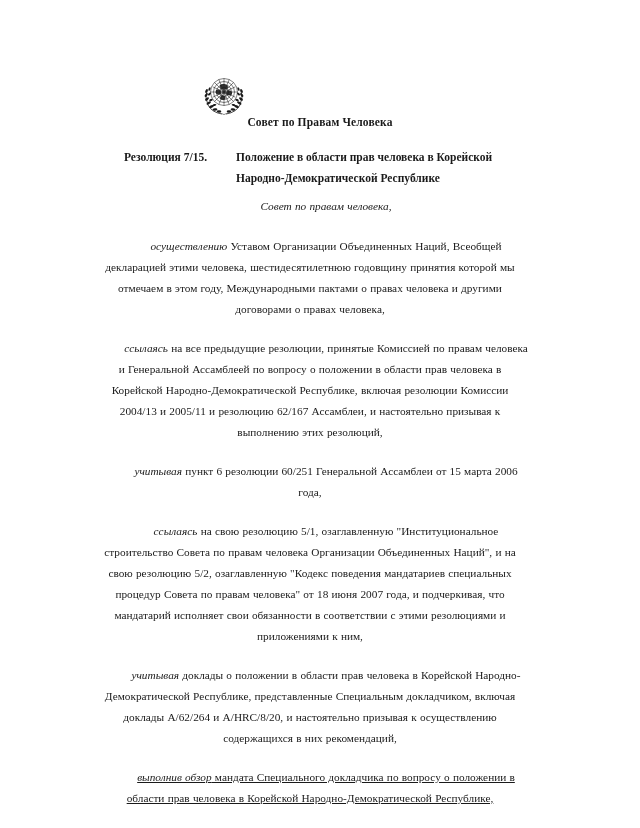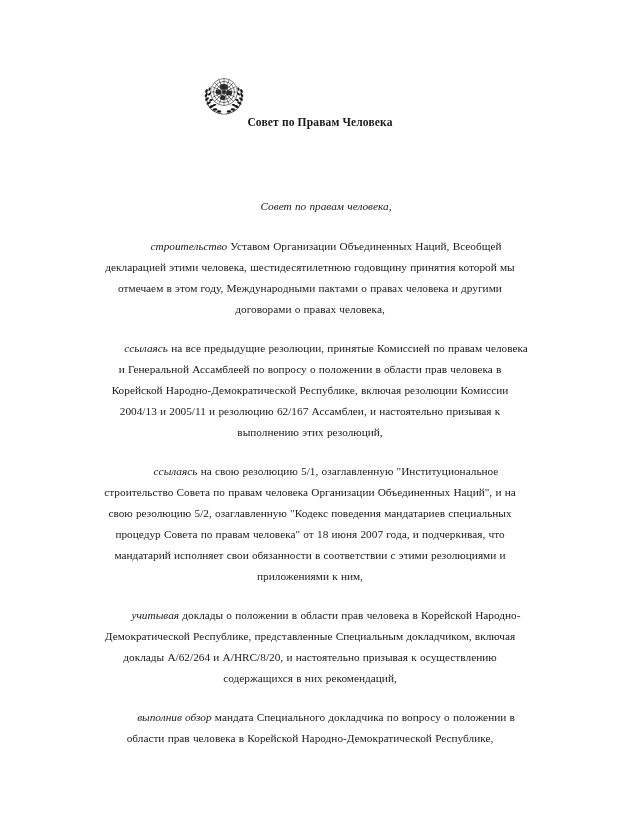--- a/index.html
+++ b/index.html
@@ -79,21 +79,21 @@
     width: 436px;
   }
   .para {
     font-size: 11.3px;
     line-height: 21px;
     text-align: center;
     text-indent: 32px;
     margin: 0 0 18px 0;
     word-spacing: 0.4px;
   }
-  .para:last-child { margin-bottom: 0; }
+  .para:last-child { margin-bottom: 0; text-decoration: underline; }
   .para.salutation { margin-bottom: 19px; }
   .lead {
     font-style: italic;
   }
 </style>
 </head>
 <body>
 
 <div class="page">
 
@@ -156,37 +156,42 @@
 
         <path d="M50 82 q6 4 12 0 q-6 6 -12 0 z"></path>
       </g>
     </svg>
   </div>
 
   <div class="organ-title">Совет по Правам Человека</div>
 
   <div class="res-block">
     <div class="res-row">
+      <div class="res-label">Резолюция 7/15.</div>
+      <div class="res-title">Положение в области прав человека в Корейской Народно-Демократической Республике</div>
     </div>
   </div>
 
   <div class="body-text">
 
     <p class="para salutation">
       <span class="lead">Совет по правам человека,</span><span></span>
     </p>
 
     <p class="para">
-      <span class="lead">строительство</span><span> Уставом Организации Объединенных Наций, Всеобщей декларацией этими человека, шестидесятилетнюю годовщину принятия которой мы отмечаем в этом году, Международными пактами о правах человека и другими договорами о правах человека,</span>
+      <span class="lead">осуществлению</span><span> Уставом Организации Объединенных Наций, Всеобщей декларацией этими человека, шестидесятилетнюю годовщину принятия которой мы отмечаем в этом году, Международными пактами о правах человека и другими договорами о правах человека,</span>
     </p>
 
     <p class="para">
       <span class="lead">ссылаясь</span><span> на все предыдущие резолюции, принятые Комиссией по правам человека и Генеральной Ассамблеей по вопросу о положении в области прав человека в Корейской Народно-Демократической Республике, включая резолюции Комиссии 2004/13 и 2005/11 и резолюцию 62/167 Ассамблеи, и настоятельно призывая к выполнению этих резолюций,</span>
     </p>
 
+    <p class="para">
+      <span class="lead">учитывая</span><span> пункт 6 резолюции 60/251 Генеральной Ассамблеи от 15 марта 2006 года,</span>
+    </p>
 
     <p class="para">
       <span class="lead">ссылаясь</span><span> на свою резолюцию 5/1, озаглавленную "Институциональное строительство Совета по правам человека Организации Объединенных Наций", и на свою резолюцию 5/2, озаглавленную "Кодекс поведения мандатариев специальных процедур Совета по правам человека" от 18 июня 2007 года, и подчеркивая, что мандатарий исполняет свои обязанности в соответствии с этими резолюциями и приложениями к ним,</span>
     </p>
 
     <p class="para">
       <span class="lead">учитывая</span><span> доклады о положении в области прав человека в Корейской Народно-Демократической Республике, представленные Специальным докладчиком, включая доклады A/62/264 и A/HRC/8/20, и настоятельно призывая к осуществлению содержащихся в них рекомендаций,</span>
     </p>
 
     <p class="para">

